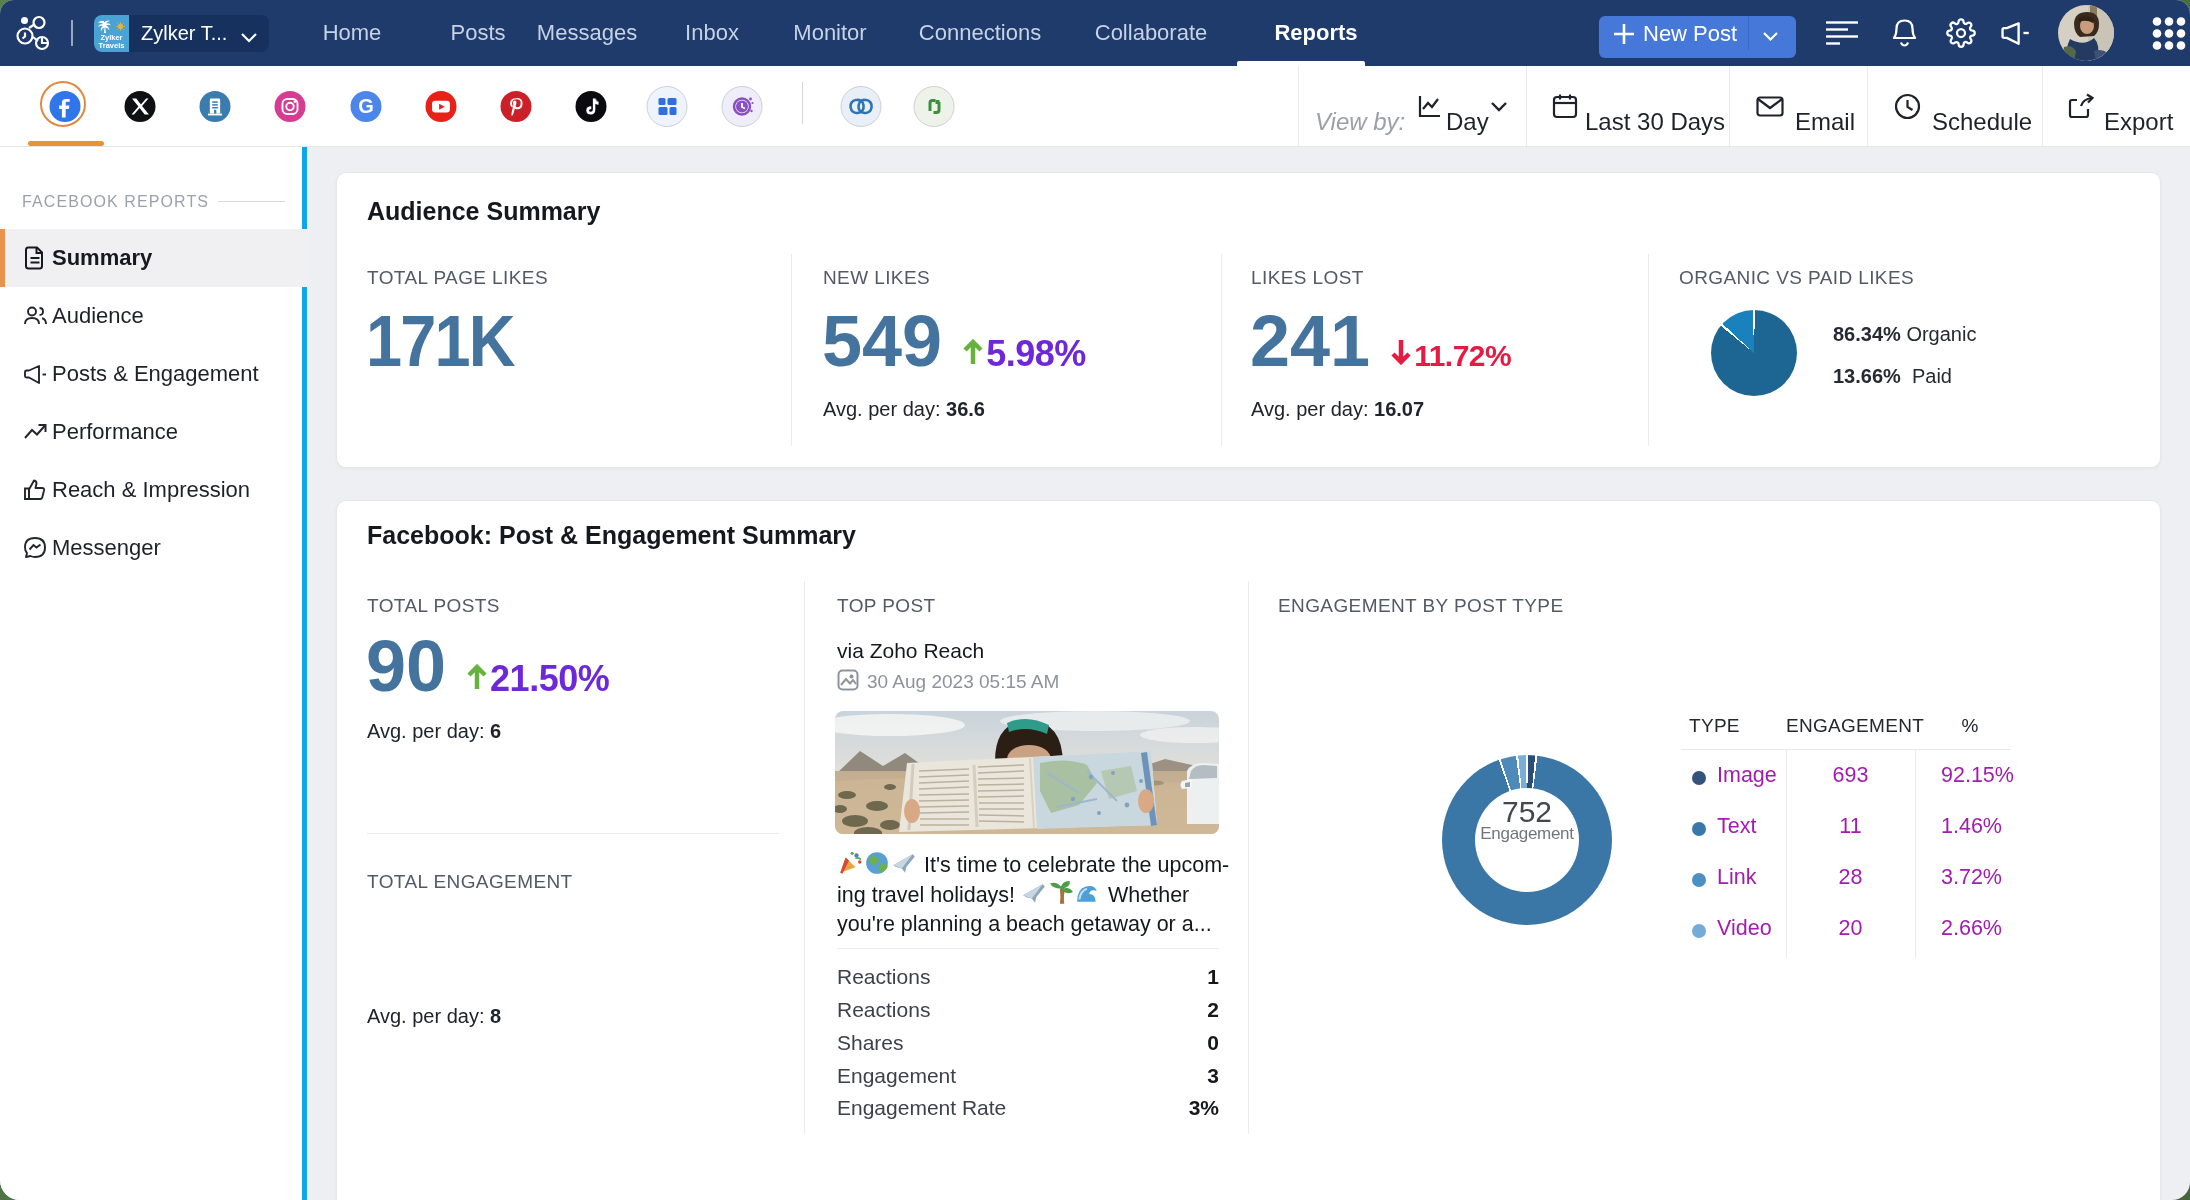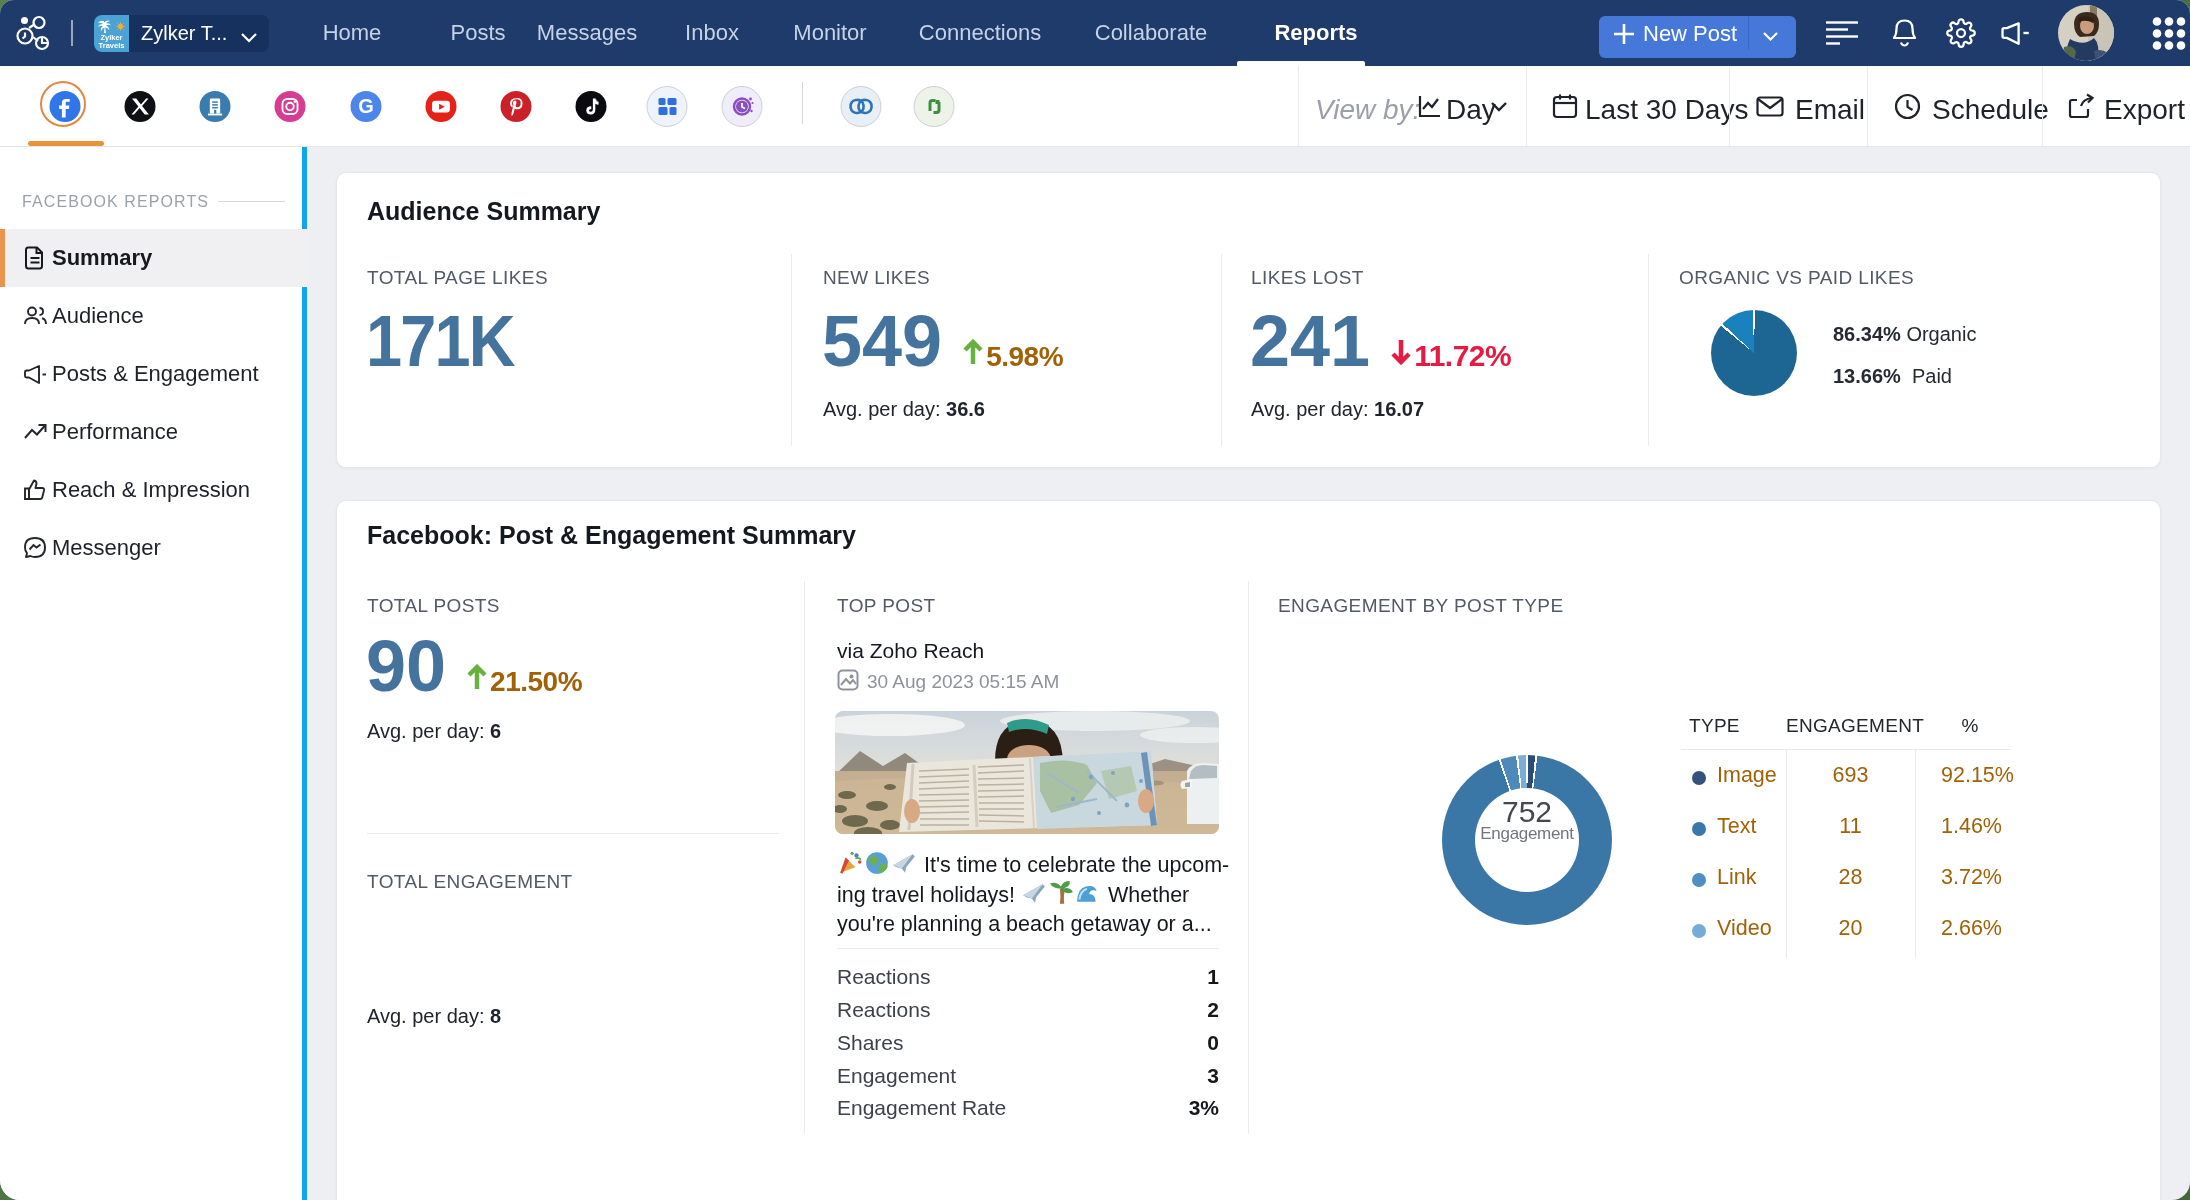--- a/index.html
+++ b/index.html
@@ -11,40 +11,40 @@
 .navlink{position:absolute;top:0;height:66px;line-height:66px;color:#c7d2e5;font-size:22px;transform:translateX(-50%);white-space:nowrap}
 .navlink.active{color:#fff;font-weight:bold}
 #tabind{position:absolute;left:1237px;top:61px;width:128px;height:5px;background:#fff;border-radius:2px 2px 0 0}
 #pill{position:absolute;left:94px;top:15px;width:175px;height:37px;background:#16315e;border-radius:8px}
 #newpost{position:absolute;left:1599px;top:16px;width:197px;height:42px;background:#4678da;border-radius:6px;color:#fff}
 
 #row2{position:absolute;left:0;top:66px;width:2190px;height:81px;background:#fff;border-bottom:1px solid #e4e6e9}
 .sicon{position:absolute;top:25px;width:31px;height:31px;border-radius:50%;transform:translateX(-50%)}
 .bicon{position:absolute;top:20px;width:41px;height:41px;border-radius:50%;transform:translateX(-50%);border:1px solid #cdd0d5}
 .r2div{position:absolute;top:0px;height:80px;width:1px;background:#e8eaed}
-.r2txt{position:absolute;top:4px;height:80px;line-height:80px;font-size:28px;color:#1e222a;white-space:nowrap}
+.r2txt{position:absolute;top:16px;height:80px;line-height:80px;font-size:24px;color:#1e222a;white-space:nowrap}
 
 #sidebar{position:absolute;left:0;top:147px;width:307px;height:1053px;background:#fff;border-right:5px solid #0ea5e9}
 .sideitem{position:absolute;left:0;width:307px;height:58px;color:#1e2127;font-size:22px}
 .sideitem .lbl{position:absolute;left:52px;top:50%;transform:translateY(-50%);white-space:nowrap}
 .sideitem svg{position:absolute;left:22px;top:50%;transform:translateY(-50%)}
 
 .card{position:absolute;background:#fff;border:1px solid #e5e7ea;border-radius:10px;box-shadow:0 1px 3px rgba(30,40,60,.05)}
 .collabel{position:absolute;font-size:19px;color:#515a66;letter-spacing:.4px;white-space:nowrap}
 .bignum{position:absolute;font-size:72px;font-weight:bold;color:#44749e;white-space:nowrap}
 .avg{position:absolute;font-size:20px;color:#20242c;white-space:nowrap}
 .vdiv{position:absolute;width:1px;background:#e9ebee}
-.grow{color:#a16207;font-weight:bold;font-size:28px;letter-spacing:-.5px}
+.grow{color:#6d28d9;font-weight:bold;font-size:36px;letter-spacing:-.5px}
 .fall{color:#e41b43;font-weight:bold;font-size:30px;letter-spacing:-.5px}
 .ctitle{position:absolute;font-size:25px;font-weight:bold;color:#14181f;white-space:nowrap}
 .srow2{position:absolute;left:500px;width:382px;height:28px;font-size:21px}
 .srow2 .sl{color:#3c424c}
 .srow2 .sv{position:absolute;right:0;font-weight:bold;color:#15181d}
 .thead{font-size:19px;color:#23272e;letter-spacing:.3px}
-.trow{position:absolute;left:1352px;width:336px;height:30px;font-size:21.5px;color:#a16207}
+.trow{position:absolute;left:1352px;width:336px;height:30px;font-size:21.5px;color:#a21caf}
 .trow .dot{position:absolute;left:3px;top:8px;width:14px;height:14px;border-radius:50%}
 .trow .tl{position:absolute;left:28px}
 .trow .tv{position:absolute;left:97px;width:129px;text-align:center}
 .trow .tp{position:absolute;left:252px}
 .emj{vertical-align:-4px;margin-right:1px}
 </style></head>
 <body>
 <div id="app">
 
 <div id="topbar">

